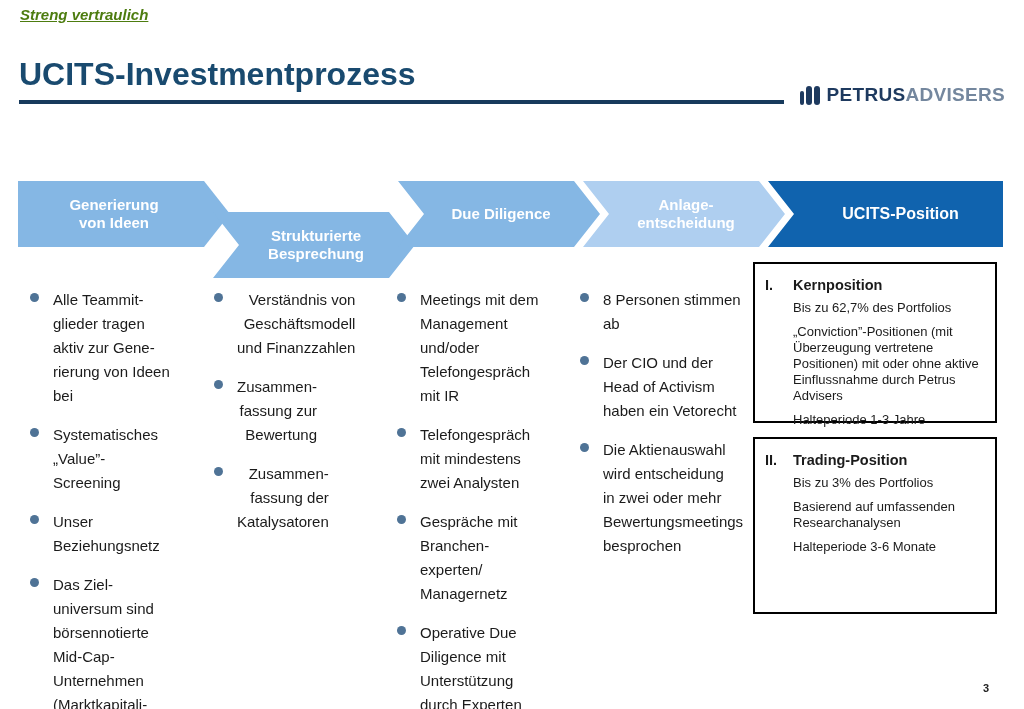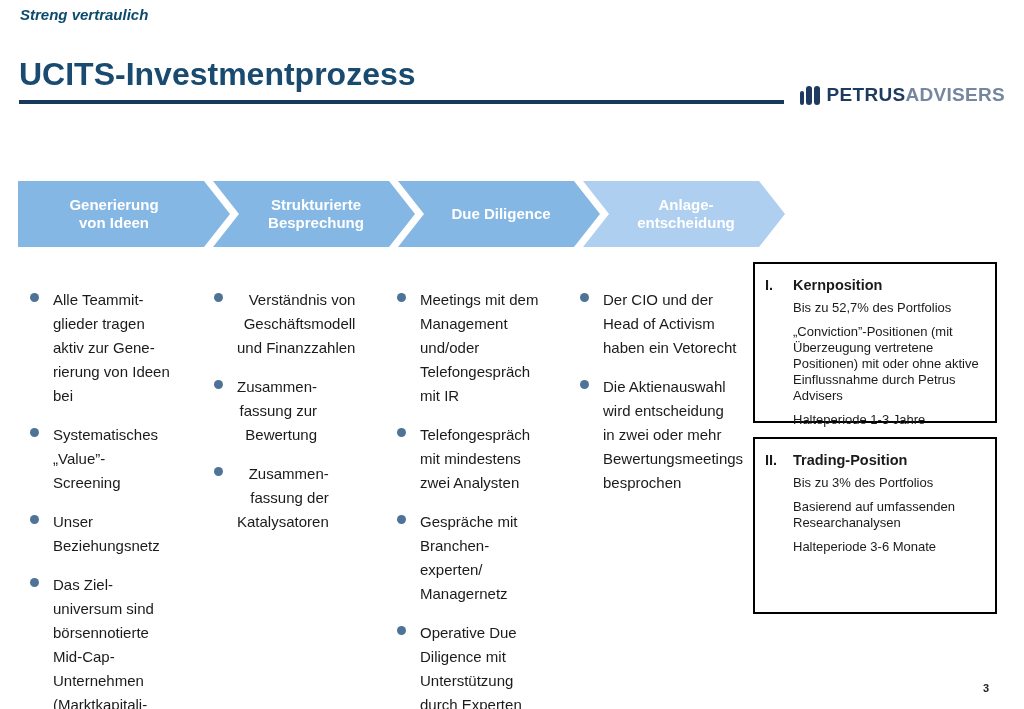--- a/index.html
+++ b/index.html
@@ -3,21 +3,21 @@
 <meta charset="utf-8">
 <style>
   html,body{margin:0;padding:0;}
   body{
     width:1024px;height:709px;position:relative;overflow:hidden;
     background:#ffffff;font-family:"Liberation Sans",sans-serif;color:#1b1b1b;
   }
   
   .confidential{
     position:absolute;left:20px;top:6px;font-size:15px;font-weight:bold;
-    font-style:italic;color:#0c4a6e;
+    font-style:italic;text-decoration:underline;color:#4d7c0f;
   }
   .page-title{
     position:absolute;left:19px;top:56px;font-size:32px;font-weight:bold;
     color:#194a6f;letter-spacing:0px;white-space:nowrap;
   }
   .title-rule{
     position:absolute;left:19px;top:100px;width:765px;height:4px;background:#173a5c;
   }
   .logo{
     position:absolute;right:19px;top:84px;display:flex;align-items:center;gap:7px;
@@ -82,25 +82,26 @@
       <span class="b1"></span>
       <span class="b2"></span>
       <span class="b3"></span>
     </span>
   <span class="logo-text"><span class="logo-primary">PETRUS</span><span class="logo-secondary">ADVISERS</span></span>
 </div>
 
 <div class="process">
   <div class="step step1" style="background: rgb(133, 183, 228);">Generierung
 von Ideen</div>
-  <div class="step stepmid step2" style="background: rgb(133, 183, 228);">Strukturierte
+  <div class="step stepmid step2" style="background: rgb(133, 183, 228); margin-top: 31px;">Strukturierte
 Besprechung</div>
   <div class="step stepmid step3" style="background: rgb(133, 183, 228);">Due Diligence</div>
   <div class="step stepmid step4" style="background: rgb(175, 207, 240);">Anlage-
 entscheidung</div>
+  <div class="step step5" style="background: rgb(16, 99, 174);">UCITS-Position</div>
 </div>
 
 <div class="col col1">
   <div class="item">
       <span class="dot"></span>
       <span class="itxt">Alle Teammit-
 glieder tragen
 aktiv zur Gene-
 rierung von Ideen
 bei</span>
@@ -185,41 +186,46 @@
       <span class="dot"></span>
       <span class="itxt">Eigener
 „Business Case”
 und Finanzmodell</span>
     </div>
 </div>
 
 <div class="col col4">
   <div class="item">
       <span class="dot"></span>
+      <span class="itxt">8 Personen stimmen
+ab</span>
+    </div>
+  <div class="item">
+      <span class="dot"></span>
       <span class="itxt">Der CIO und der
 Head of Activism
 haben ein Vetorecht</span>
     </div>
   <div class="item">
       <span class="dot"></span>
       <span class="itxt">Die Aktienauswahl
 wird entscheidung
 in zwei oder mehr
 Bewertungsmeetings
 besprochen</span>
     </div>
 </div>
 
 <div class="info-box box1">
   <div class="box-head">
     <span class="box-numeral">I.</span>
     <span>Kernposition</span>
   </div>
   <div class="box-body">
-    <div class="box-para">Bis zu 52,7% des Portfolios</div>
+    <div class="box-para">Bis zu 62,7% des Portfolios</div>
     <div class="box-para">„Conviction”-Positionen (mit
 Überzeugung vertretene
 Positionen) mit oder ohne aktive
 Einflussnahme durch Petrus
 Advisers</div>
     <div class="box-para">Halteperiode 1-3 Jahre</div>
   </div>
 </div>
 
 <div class="info-box box2">

